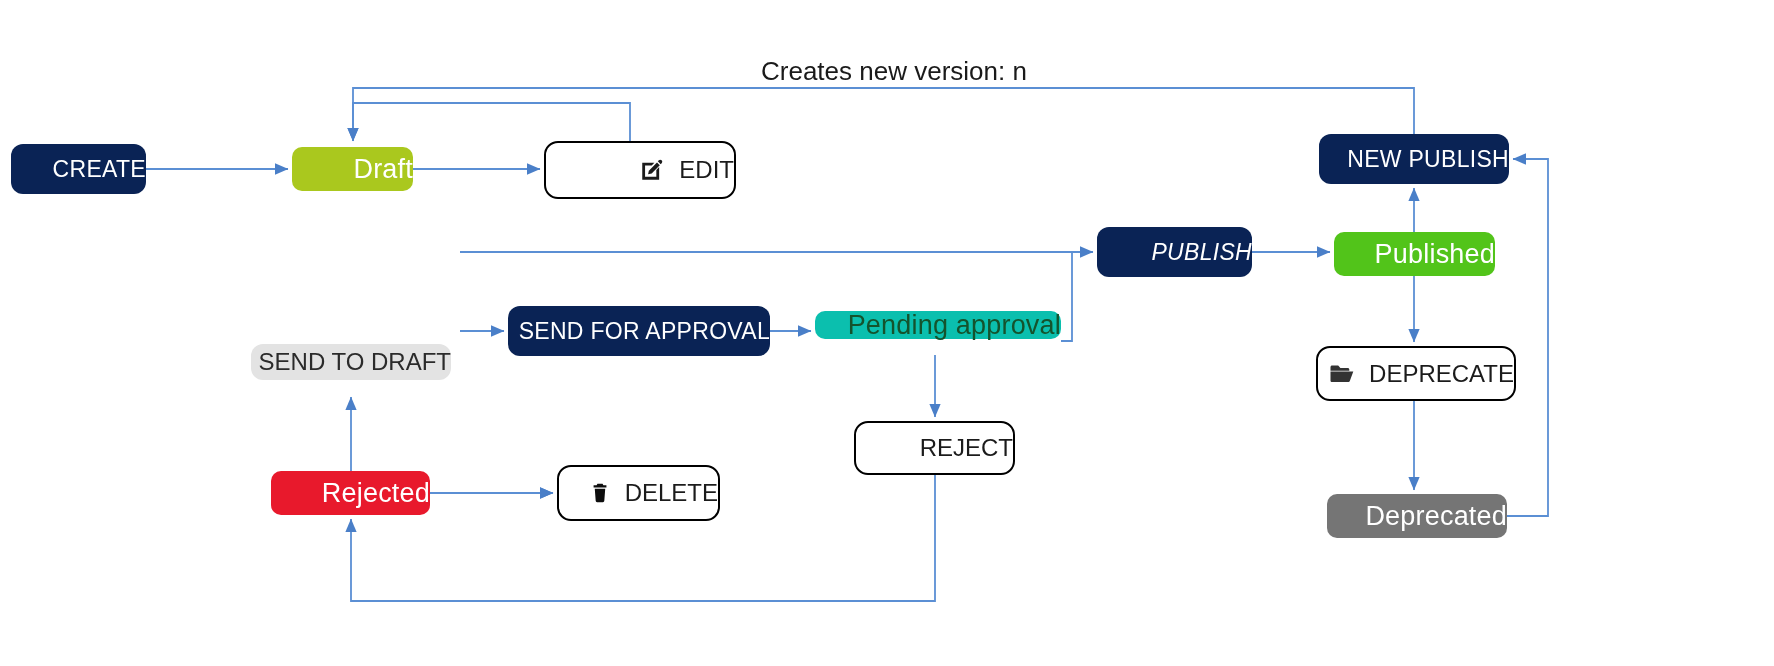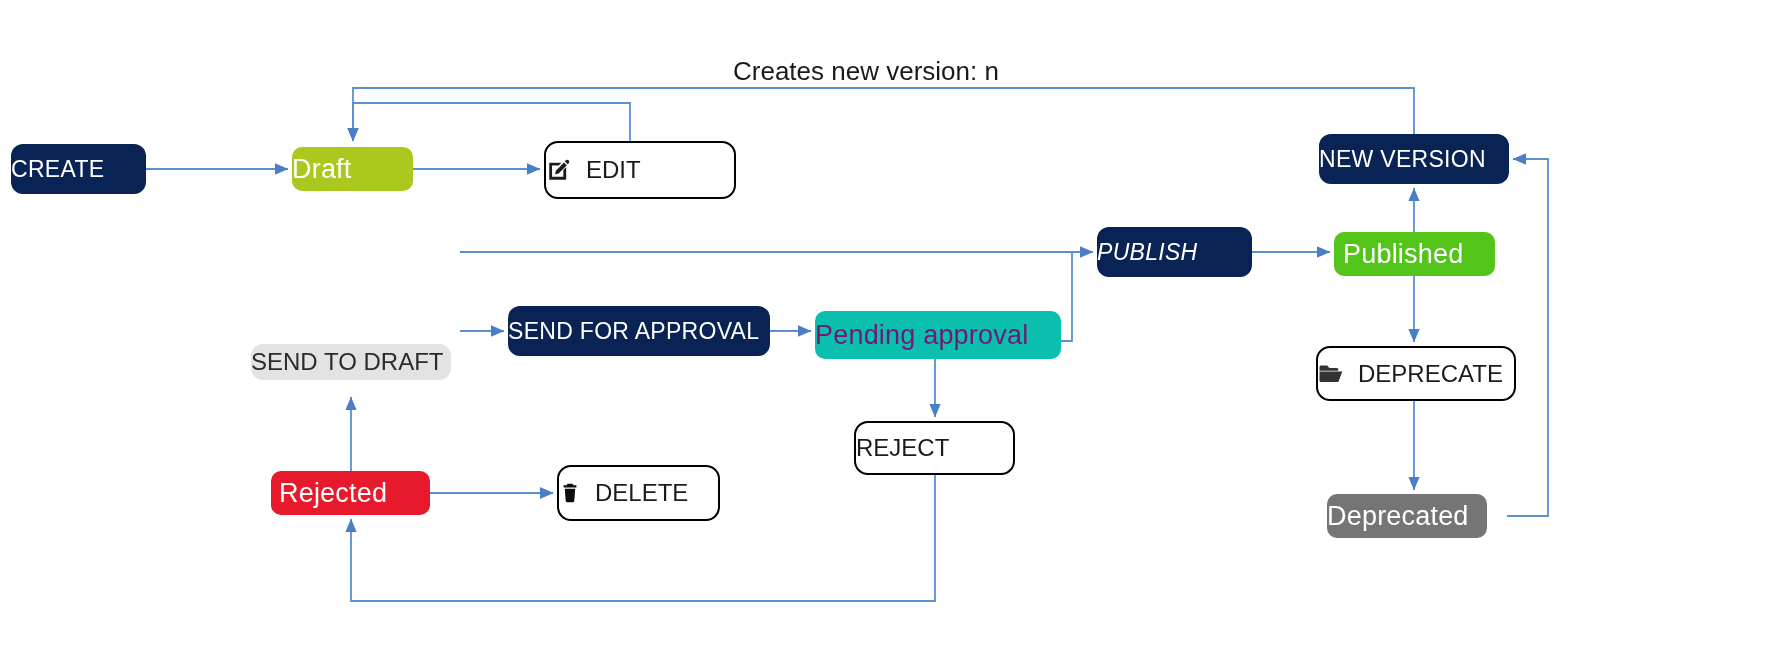--- a/index.html
+++ b/index.html
@@ -1,36 +1,36 @@
 <!DOCTYPE html>
 <html><head>
 <meta charset="utf-8">
 <style>
   html,body{margin:0;padding:0;background:#ffffff;}
   body{font-family:"Liberation Sans","DejaVu Sans",sans-serif;}
   #canvas{position:relative;width:1774px;height:666px;background:#ffffff;overflow:hidden;}
   svg.edges{position:absolute;left:0;top:0;width:1774px;height:666px;pointer-events:none;}
 
-  .node{position:absolute;display:flex;align-items:center;justify-content:flex-start;
+  .node{position:absolute;display:flex;align-items:center;justify-content:flex-end;
         box-sizing:border-box;white-space:nowrap;}
 
   
   .state{border-radius:10px;color:#ffffff;font-size:27px;font-weight:400;letter-spacing:.2px;}
 
   
   .action{border-radius:12px;background:#0a2355;color:#ffffff;font-size:23px;letter-spacing:.3px;}
 
   
   .outline{border-radius:14px;background:#ffffff;border:2.5px solid #000000;color:#1b1b1b;font-size:24px;}
   .outline .glyph{margin-right:14px;display:inline-flex;align-items:center;}
 
   
   .grey-chip{border-radius:12px;background:#e3e3e3;color:#2b2b2b;font-size:24px;}
 
-  .edge-label{position:absolute;color:#1a1a1a;font-size:26px;white-space:nowrap;}
+  .edge-label{position:absolute;color:#1a1a1a;font-size:26px;white-space:nowrap;margin-left:28px;}
 </style>
 </head>
 <body>
 
 <div id="canvas">
 
   <svg class="edges" viewBox="0 0 1774 666">
     <defs>
       <marker id="arrowEnd" markerWidth="9" markerHeight="9" refX="7.4" refY="3.2" orient="auto" markerUnits="strokeWidth">
         <path d="M0,0 L7.6,3.2 L0,6.4 z" fill="#4a7fc8"></path>
@@ -75,38 +75,38 @@
         </span>
         <span>EDIT</span>
       </div>
       <div class="node action" style="left: 1097px; top: 227px; width: 155px; height: 50px; background: rgb(10, 35, 85); color: rgb(255, 255, 255); font-style: italic;">
         <span>PUBLISH</span>
       </div>
       <div class="node state" style="left: 1334px; top: 232px; width: 161px; height: 44px; background: rgb(82, 196, 26); color: rgb(255, 255, 255); padding-left: 9px;">
         <span>Published</span>
       </div>
       <div class="node action" style="left: 1319px; top: 134px; width: 190px; height: 50px; background: rgb(10, 35, 85); color: rgb(255, 255, 255);">
-        <span>NEW VERSION</span>
+        <span>NEW PUBLISH</span>
       </div>
       <div class="node outline" style="left: 1316px; top: 346px; width: 200px; height: 55px;">
         <span class="glyph">
           <svg width="26" height="22" viewBox="0 0 26 22" aria-hidden="true">
             <path d="M1.5 4.2c0-.9.7-1.6 1.6-1.6h6.1l2.2 2.4h7.3c.9 0 1.6.7 1.6 1.6v1.1H1.5z" fill="#333"></path>
             <path d="M1.5 8.6h22.8l-3.5 9.4c-.25.7-.9 1.1-1.6 1.1H3.1c-.9 0-1.6-.7-1.6-1.6z" fill="#333"></path>
           </svg>
         </span>
         <span>DEPRECATE</span>
       </div>
-      <div class="node state" style="left: 1327px; top: 494px; width: 160px; height: 44px; background: rgb(117, 117, 117); color: rgb(255, 255, 255);">
+      <div class="node state" style="left: 1327px; top: 494px; width: 180px; height: 44px; background: rgb(117, 117, 117); color: rgb(255, 255, 255);">
         <span>Deprecated</span>
       </div>
       <div class="node action" style="left: 508px; top: 306px; width: 262px; height: 50px; background: rgb(10, 35, 85); color: rgb(255, 255, 255);">
         <span>SEND FOR APPROVAL</span>
       </div>
-      <div class="node state" style="left: 815px; top: 311px; width: 246px; height: 48px; background: rgb(11, 191, 174); color: #701a75;">
+      <div class="node state" style="left: 815px; top: 311px; width: 246px; height: 28px; background: rgb(11, 191, 174); color: #14532d;">
         <span>Pending approval</span>
       </div>
       <div class="node outline" style="left: 854px; top: 421px; width: 161px; height: 54px;">
         <span>REJECT</span>
       </div>
       <div class="node grey-chip" style="left: 251px; top: 344px; width: 200px; height: 36px; background: rgb(227, 227, 227); color: rgb(43, 43, 43);">
         <span>SEND TO DRAFT</span>
       </div>
       <div class="node state" style="left: 271px; top: 471px; width: 159px; height: 44px; background: rgb(232, 25, 44); color: rgb(255, 255, 255); padding-left: 8px;">
         <span>Rejected</span>

